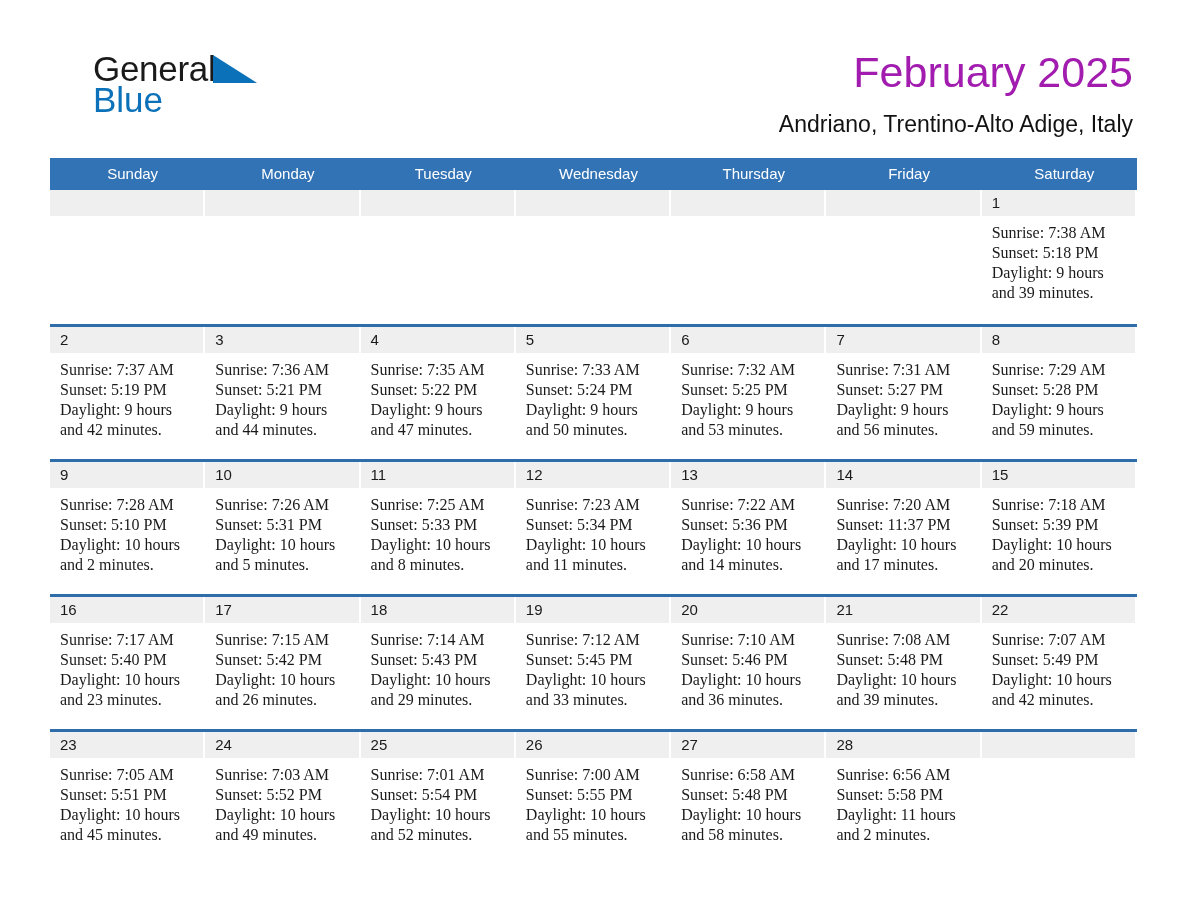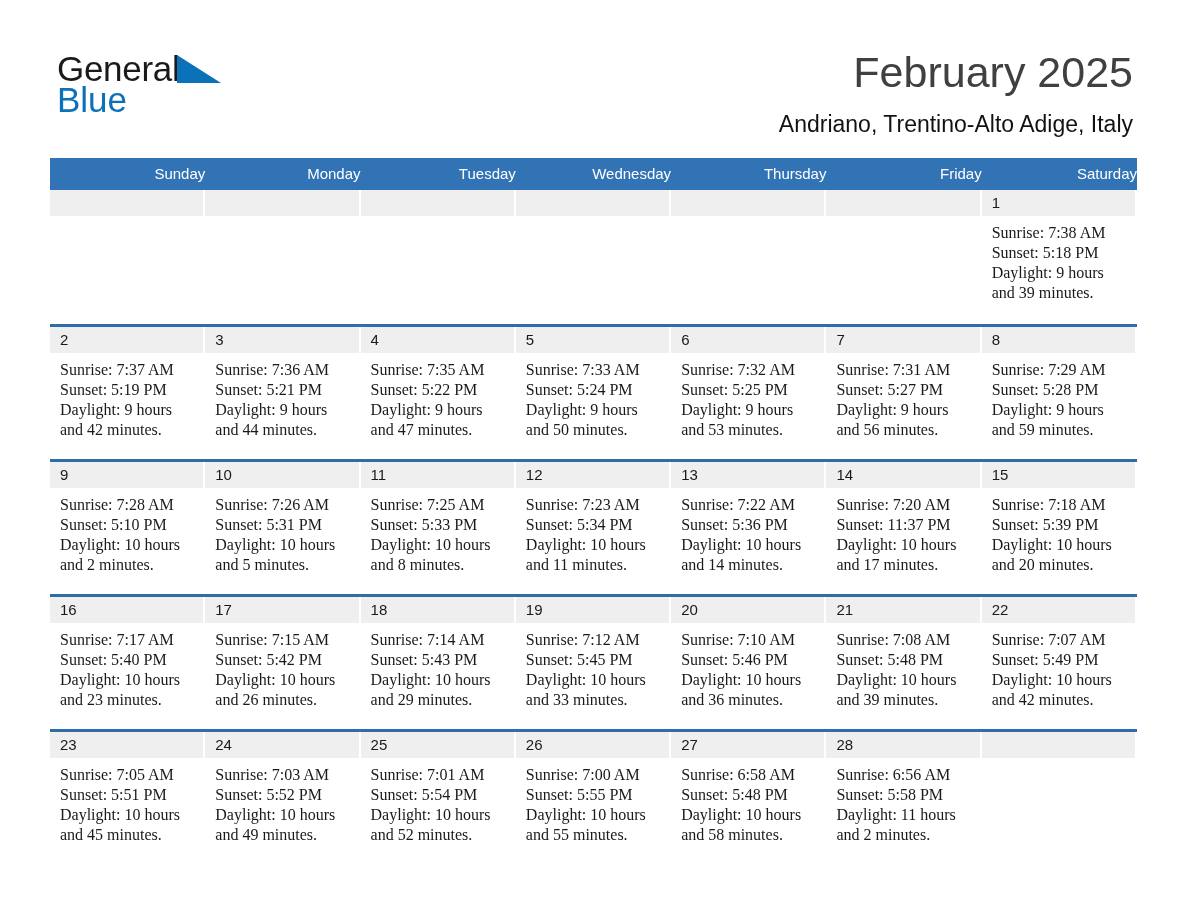--- a/index.html
+++ b/index.html
@@ -12,20 +12,21 @@
     height: 918px;
     font-family: "Liberation Sans", sans-serif;
     color: #000000;
     overflow: hidden;
   }
   .page {
     position: relative;
     width: 1188px;
     height: 918px;
     box-sizing: border-box;
+    padding-left: 36px;
   }
 
   
   .top {
     position: relative;
     height: 112px;
     padding: 44px 50px 0 50px;
     box-sizing: border-box;
   }
   .logo {
@@ -57,21 +58,21 @@
   }
   .title-wrap {
     position: absolute;
     right: 55px;
     top: 47px;
     text-align: right;
   }
   .cal-title {
     font-size: 43px;
     line-height: 50px;
-    color: #404040;
+    color: #a21caf;
     font-weight: 400;
     white-space: nowrap;
   }
   .cal-subtitle {
     font-size: 23px;
     line-height: 30px;
     color: #121212;
     font-weight: 400;
     margin-top: 12px;
     white-space: nowrap;
@@ -89,21 +90,21 @@
     table-layout: fixed;
     width: 1087px;
   }
   .cal col { width: 155.28px; }
 
   thead th {
     background: #3273b5;
     color: #ffffff;
     font-size: 15px;
     font-weight: 400;
-    text-align: right;
+    text-align: center;
     padding: 7px 0 8px 10px;
     height: 16px;
     border: none;
   }
 
   tbody tr.week {
     height: 135px;
   }
   tbody td {
     vertical-align: top;

